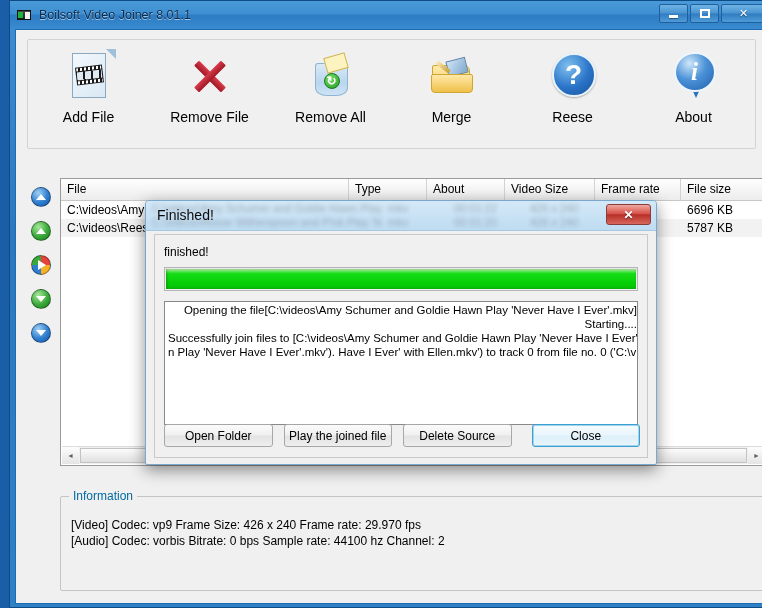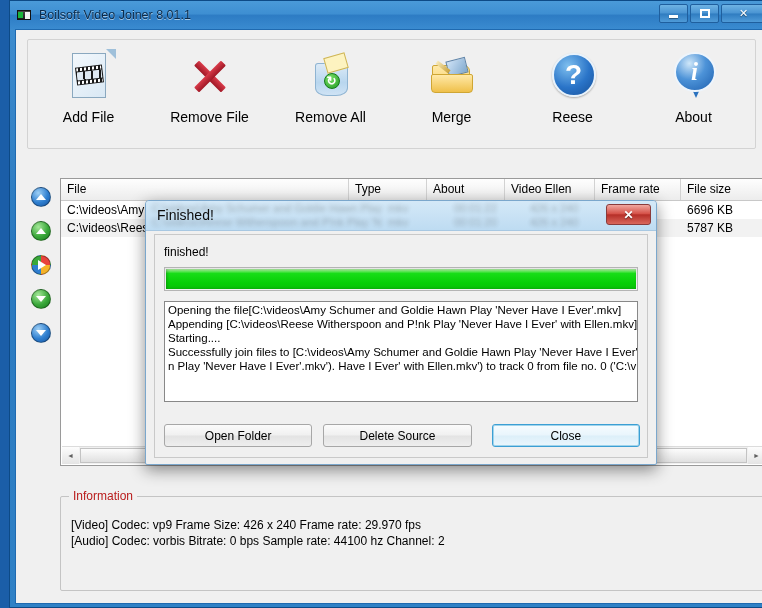--- a/index.html
+++ b/index.html
@@ -439,21 +439,21 @@
     box-sizing: border-box;
     border: 1px solid #c4c4c4;
     border-radius: 2px;
   }
   #info-legend {
     position: absolute;
     left: 8px; top: -8px;
     background: #f0f0f0;
     padding: 0 4px;
     font-size: 12px;
-    color: #b91c1c;
+    color: #0369a1;
   }
   .info-line {
     margin: 0;
     padding: 0 0 0 10px;
     font-size: 12px;
     white-space: nowrap;
     line-height: 16px;
   }
   #info-lines { padding-top: 8px; }
   .info-gap { height: 12px; }
@@ -575,26 +575,27 @@
     box-sizing: border-box;
     padding: 1px;
   }
   #progress-fill {
     height: 100%;
     background: linear-gradient(to bottom, #b5f2a8 0%, #18dd18 22%, #06cf06 70%, #09c309 100%);
     box-shadow: inset 1px 0 3px rgba(0,0,0,0.25);
   }
   #log-box {
     margin: 10px 9px 0 9px;
-    height: 101px;
+    height: 124px;
     background: #fff;
     border: 1px solid #888;
     box-sizing: border-box;
     overflow: hidden;
     padding: 1px 0 0 3px;
+    text-align: right;
   }
   .log-line {
     font-size: 11.5px;
     line-height: 14px;
     white-space: nowrap;
     overflow: hidden;
     font-family: "Liberation Sans", sans-serif;
   }
   #dlg-buttons {
     position: absolute;
@@ -722,21 +723,21 @@
       <div class="side-btn blue">
           <span class="arrow down"></span>
         </div>
     </div>
 
     <div id="file-list">
       <div id="list-header">
         <div class="col-head" style="width:288px">File</div>
         <div class="col-head" style="width:78px">Type</div>
         <div class="col-head" style="width:78px">About</div>
-        <div class="col-head" style="width:90px">Video Ellen</div>
+        <div class="col-head" style="width:90px">Video Size</div>
         <div class="col-head" style="width:86px">Frame rate</div>
         <div class="col-head" style="width:83px;border-right:none">File size</div>
       </div>
 
       <div class="row">
         <div class="cell" style="width:288px">C:\videos\Amy</div>
         <div class="cell" style="width:78px">mkv</div>
         <div class="cell" style="width:78px">00:01:22</div>
         <div class="cell" style="width:90px">426 x 240</div>
         <div class="cell" style="width:86px">29.970</div>
@@ -792,28 +793,28 @@
 
       <div id="dlg-body">
         <div id="dlg-status">finished!</div>
 
         <div id="progress-outer">
           <div id="progress-fill" style="width: 100%;"></div>
         </div>
 
         <div id="log-box">
           <div class="log-line">Opening the file[C:\videos\Amy Schumer and Goldie Hawn Play 'Never Have I Ever'.mkv]</div>
-          <div class="log-line">Appending [C:\videos\Reese Witherspoon and P!nk Play 'Never Have I Ever' with Ellen.mkv]</div>
           <div class="log-line">Starting....</div>
           <div class="log-line">Successfully join files to [C:\videos\Amy Schumer and Goldie Hawn Play 'Never Have I Ever'_all.mkv]</div>
           <div class="log-line">n Play 'Never Have I Ever'.mkv').  Have I Ever' with Ellen.mkv') to track 0 from file no. 0 ('C:\videos</div>
         </div>
 
         <div id="dlg-buttons">
           <div class="dlg-btn">Open Folder</div>
+          <div class="dlg-btn">Play the joined file</div>
           <div class="dlg-btn">Delete Source</div>
           <div class="dlg-btn focused">Close</div>
         </div>
       </div>
 
     </div>
 
   </div>
 </div>
 

